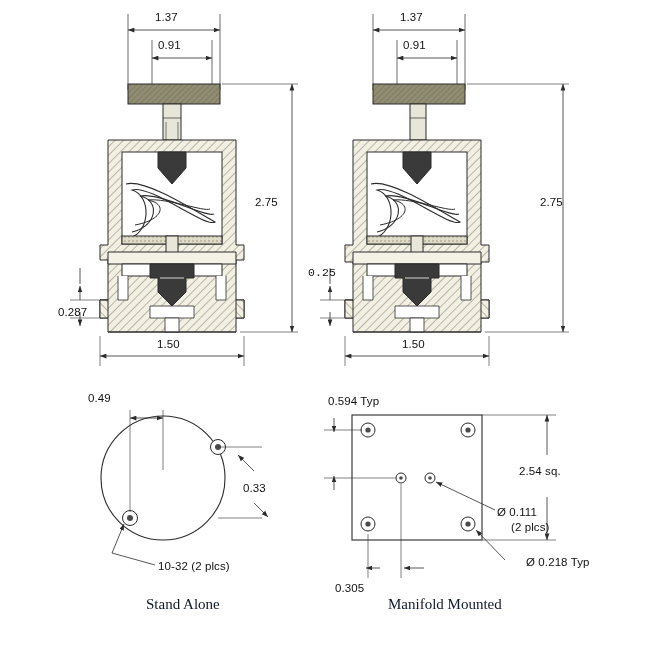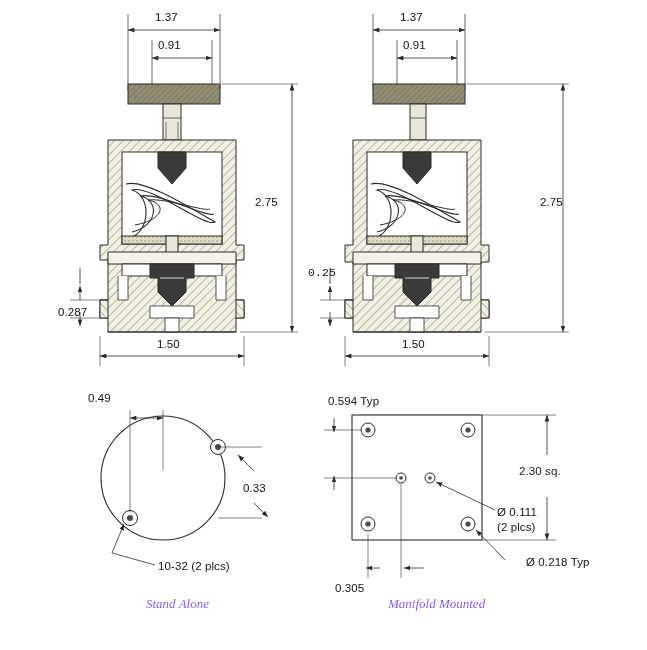--- a/index.html
+++ b/index.html
@@ -31,23 +31,22 @@
     position: absolute;
     font-family: "Liberation Sans", sans-serif;
     font-size: 11.5px;
     color: #111;
     white-space: nowrap;
     letter-spacing: 0.1px;
   }
   .captext {
     position: absolute;
     font-family: "Liberation Serif", serif;
-    font-style: italic;
-    font-size: 13px;
-    color: #8b5cf6;
+    font-size: 15px;
+    color: #0f172a;
     white-space: nowrap;
   }
 </style>
 </head>
 <body>
 
 <div id="sheet">
 
   <svg class="drawing" viewBox="0 0 647 650">
     <defs>
@@ -265,22 +264,22 @@
   <div class="dimtext" style="left:403px; top:39px;">0.91</div>
   <div class="dimtext" style="left:540px; top:196px;">2.75</div>
   <div class="dimtext" style="left:308px; top:266px;font-family:Liberation Mono, monospace;">0.25</div>
   <div class="dimtext" style="left:402px; top:338px;">1.50</div>
 
   <div class="dimtext" style="left:88px; top:392px;">0.49</div>
   <div class="dimtext" style="left:243px; top:482px;">0.33</div>
   <div class="dimtext" style="left:158px; top:560px;">10-32 (2 plcs)</div>
 
   <div class="dimtext" style="left:292px; top:395px;margin-left:36px;">0.594 Typ</div>
-  <div class="dimtext" style="left:519px; top:465px;">2.30 sq.</div>
+  <div class="dimtext" style="left:519px; top:465px;">2.54 sq.</div>
   <div class="dimtext" style="left:497px; top:506px;">Ø 0.111</div>
-  <div class="dimtext" style="left:497px; top:521px;">(2 plcs)</div>
+  <div class="dimtext" style="left:511px; top:521px;">(2 plcs)</div>
   <div class="dimtext" style="left:335px; top:582px;">0.305</div>
   <div class="dimtext" style="left:526px; top:556px;">Ø 0.218 Typ</div>
 
   <div class="captext" style="left:146px; top:596px;">Stand Alone</div>
   <div class="captext" style="left:388px; top:596px;">Manifold Mounted</div>
 
 </div>
 
 </body></html>

